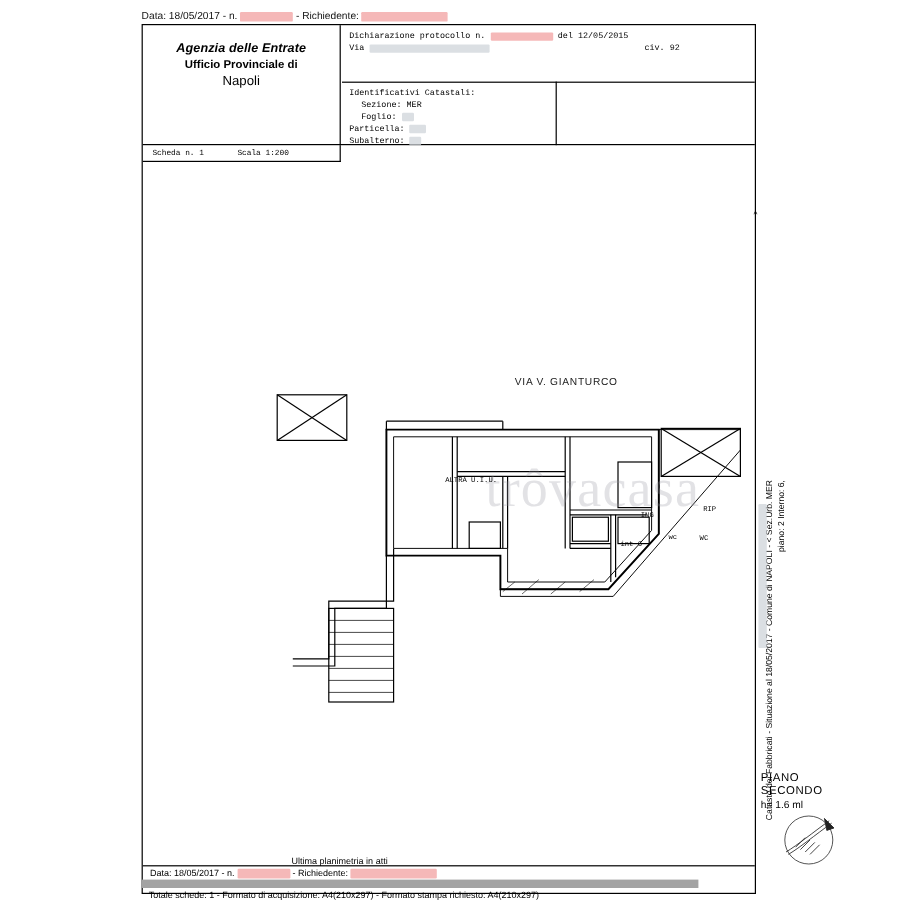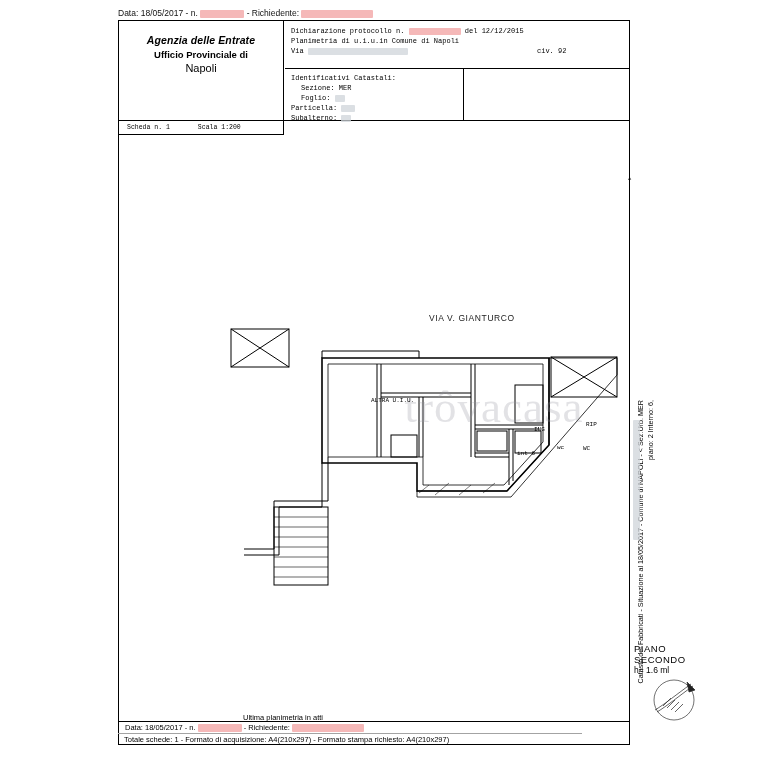--- a/index.html
+++ b/index.html
@@ -206,21 +206,21 @@
     position: absolute;
     left: 124px; top: 692px;
     font-size: 7.5px;
   }
   .bottom-line2 {
     position: absolute;
     left: 118px; top: 733px;
     width: 464px;
     font-size: 7.5px;
     box-sizing: border-box;
-    border-top: 1px solid #a3a3a3;
+    border-top: 7px solid #a3a3a3;
     padding: 1px 0 0 6px;
   }
 
   
   .vcap {
     position: absolute;
     left: 636px; top: 400px;
     transform-origin: left top;
     transform: rotate(-90deg) translate(-100%, 0);
     font-size: 7.2px;
@@ -274,23 +274,22 @@
         <div class="agenzia">Agenzia delle Entrate</div>
         <div class="ufficio">Ufficio Provinciale di</div>
         <div class="napoli">Napoli</div>
       </div>
 
       <div class="hdr-right">
         <div class="row">
           <span>Dichiarazione protocollo n.</span>
           <span class="redacted" style="width:52px;height:7px;"></span>
           <span>del</span>
-          <span>12/12/2015</span>
+          <span>12/05/2015</span>
         </div>
-        <div class="row">Planimetria di u.i.u.in Comune di Napoli</div>
         <div class="row">
           <span>Via</span>
           <span class="redacted g" style="width:100px;height:7px;"></span>
           <span style="margin-left:86px;padding-left:39px;">civ.</span>
           <span>92</span>
         </div>
 
         <div class="sep-h"></div>
         <div class="sep-v"></div>
 

